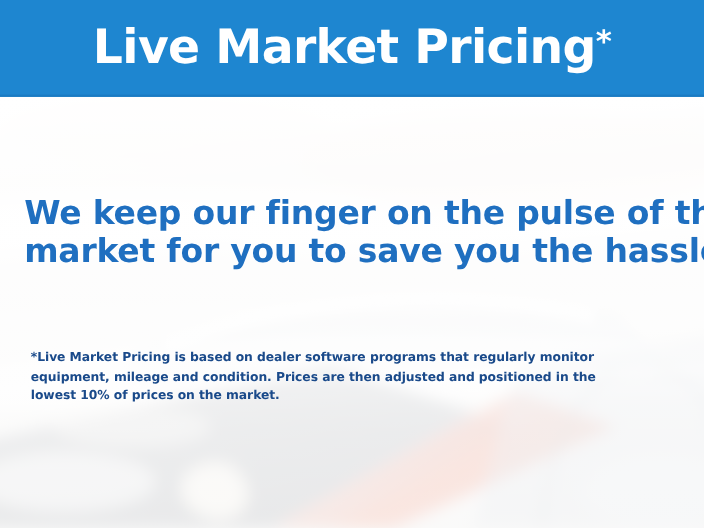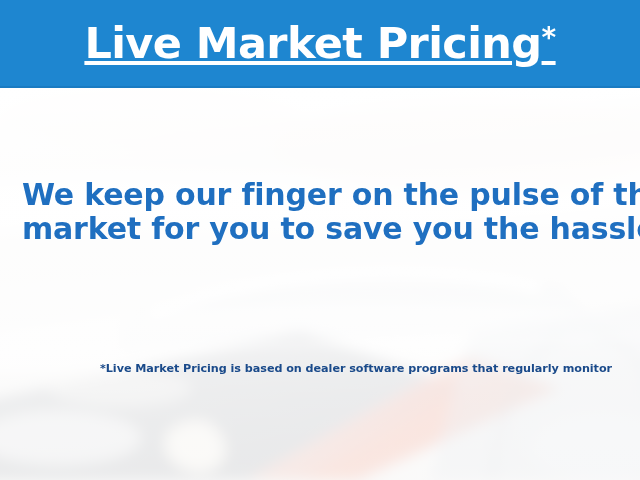--- a/index.html
+++ b/index.html
@@ -42,21 +42,20 @@
   }
   #header-title {
     color: #ffffff;
     font-size: 43px;
     font-weight: bold;
     letter-spacing: -0.6px;
     line-height: 1;
     white-space: nowrap;
     margin-top: -2px;
     font-family: "DejaVu Sans", sans-serif;
-    text-decoration: underline;
   }
   #header-title .star {
     font-size: 28px;
     vertical-align: top;
     position: relative;
     top: 2px;
     line-height: 1;
   }
 
   
@@ -114,28 +113,27 @@
     letter-spacing: -0.2px;
     font-family: "DejaVu Sans", sans-serif;
   }
   #headline .hl-line { display: block; white-space: nowrap; }
 
   #fineprint {
     position: absolute;
     left: 28px;
     top: 228px;
     width: 584px;
-    text-align: right;
+    text-align: left;
     color: #1a4a8a;
     font-size: 11.2px;
     font-weight: bold;
     line-height: 17.5px;
     letter-spacing: -0.05px;
     font-family: "DejaVu Sans", sans-serif;
-    margin-top: 44px;
   }
   #fineprint .fp-line { display: block; white-space: nowrap; }
 </style>
 </head>
 <body>
 
 <div id="stage">
 
   <div id="header-band">
     <div id="header-title">
@@ -224,16 +222,18 @@
 
   <div id="content">
 
     <div id="headline">
       <span class="hl-line">We keep our finger on the pulse of the</span>
       <span class="hl-line">market for you to save you the hassle of</span>
     </div>
 
     <div id="fineprint">
       <span class="fp-line">*Live Market Pricing is based on dealer software programs that regularly monitor</span>
+      <span class="fp-line">equipment, mileage and condition. Prices are then adjusted and positioned in the</span>
+      <span class="fp-line">lowest 10% of prices on the market.</span>
     </div>
 
   </div>
 </div>
 
 </body></html>

